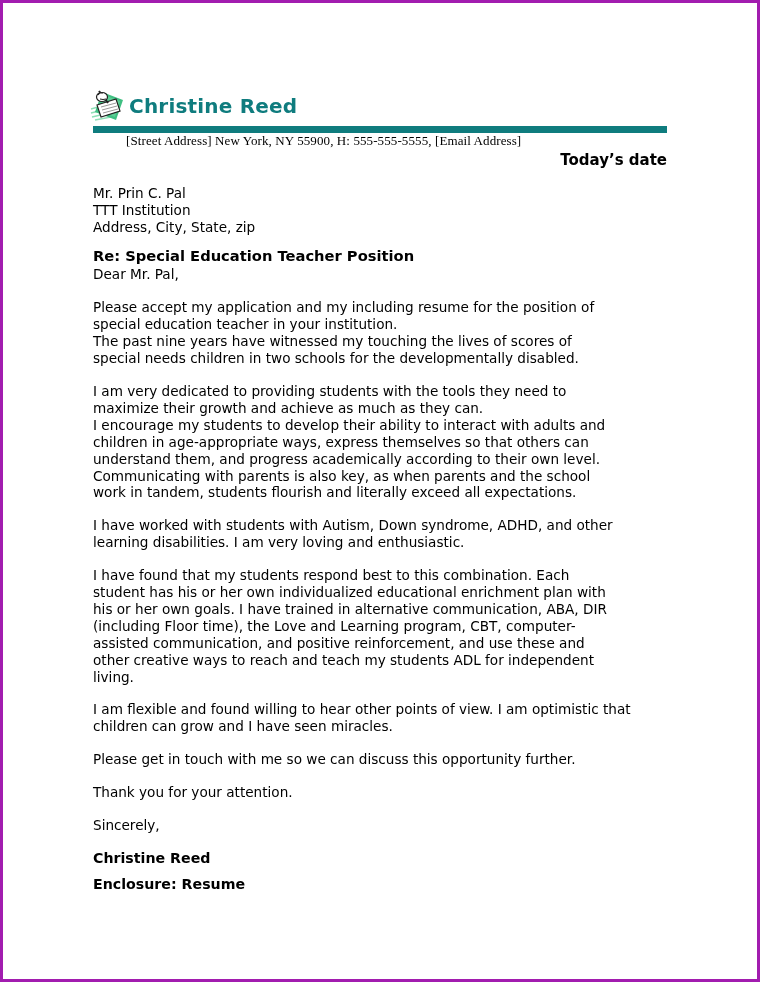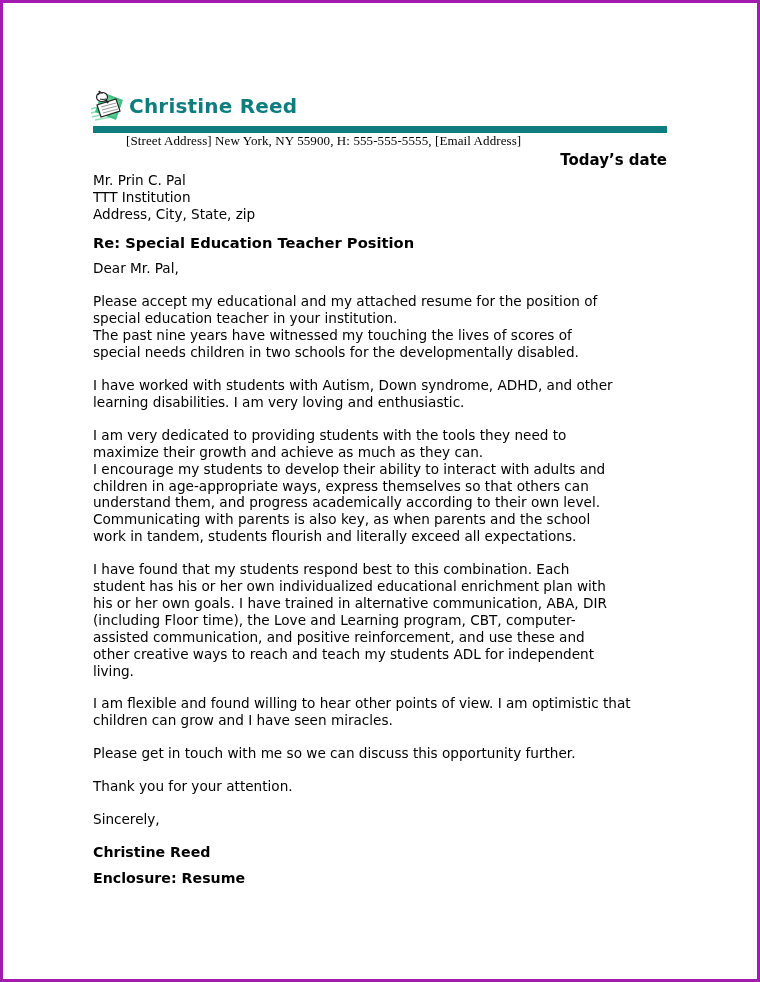--- a/index.html
+++ b/index.html
@@ -35,27 +35,27 @@
     font-size: 13px;
     letter-spacing: 0.1px;
     padding-left: 33px;
   }
   .date-line {
     text-align: right;
     font-weight: bold;
     font-size: 15px;
     margin-top: 2px;
   }
-  .recipient-block { margin-top: 3px; }
+  .recipient-block { margin-top: 16px; }
   .subject-line {
     font-weight: bold;
     font-size: 14.7px;
     margin-top: 12px;
   }
-  .salutation { margin-top: 9px; }
+  .salutation { margin-top: 2px; }
   .para { margin-top: 16px; }
   .line { white-space: nowrap; }
   .signature {
     font-weight: bold;
     font-size: 14.2px;
     margin-top: 16px;
   }
   .enclosure {
     font-weight: bold;
     font-size: 14.2px;
@@ -108,39 +108,39 @@
     <div class="line">Mr. Prin C. Pal</div>
     <div class="line">TTT Institution</div>
     <div class="line">Address, City, State, zip</div>
   </div>
 
   <div class="subject-line">Re: Special Education Teacher Position</div>
 
   <div class="salutation">Dear Mr. Pal,</div>
 
   <div class="para">
-    <div class="line">Please accept my educational and my attached resume for the position of</div>
+    <div class="line">Please accept my application and my including resume for the position of</div>
     <div class="line">special education teacher in your institution.</div>
     <div class="line">The past nine years have witnessed my touching the lives of scores of</div>
     <div class="line">special needs children in two schools for the developmentally disabled.</div>
-  </div>
-
-  <div class="para">
-    <div class="line">I have worked with students with Autism, Down syndrome, ADHD, and other</div>
-    <div class="line">learning disabilities. I am very loving and enthusiastic.</div>
   </div>
 
   <div class="para">
     <div class="line">I am very dedicated to providing students with the tools they need to</div>
     <div class="line">maximize their growth and achieve as much as they can.</div>
     <div class="line">I encourage my students to develop their ability to interact with adults and</div>
     <div class="line">children in age-appropriate ways, express themselves so that others can</div>
     <div class="line">understand them, and progress academically according to their own level.</div>
     <div class="line">Communicating with parents is also key, as when parents and the school</div>
     <div class="line">work in tandem, students flourish and literally exceed all expectations.</div>
+  </div>
+
+  <div class="para">
+    <div class="line">I have worked with students with Autism, Down syndrome, ADHD, and other</div>
+    <div class="line">learning disabilities. I am very loving and enthusiastic.</div>
   </div>
 
   <div class="para">
     <div class="line">I have found that my students respond best to this combination. Each</div>
     <div class="line">student has his or her own individualized educational enrichment plan with</div>
     <div class="line">his or her own goals. I have trained in alternative communication, ABA, DIR</div>
     <div class="line">(including Floor time), the Love and Learning program, CBT, computer-</div>
     <div class="line">assisted communication, and positive reinforcement, and use these and</div>
     <div class="line">other creative ways to reach and teach my students ADL for independent</div>
     <div class="line">living.</div>

